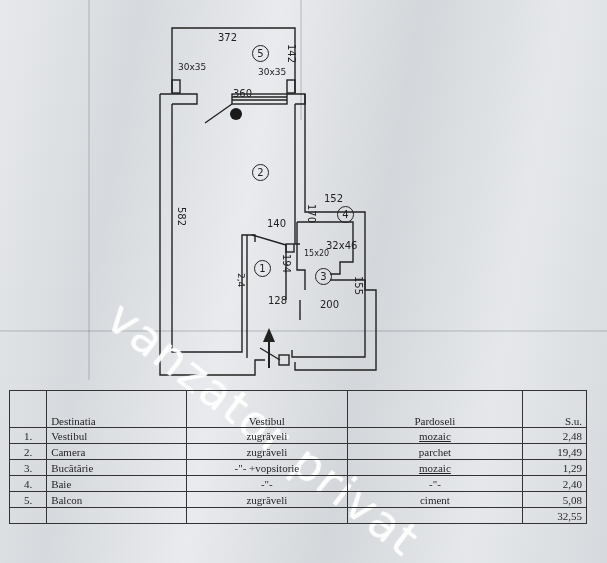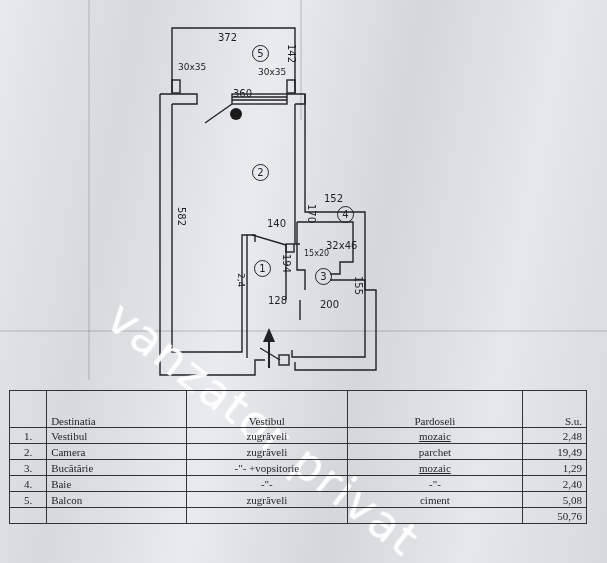--- a/index.html
+++ b/index.html
@@ -155,16 +155,16 @@
     <td class="c-dest">Balcon</td>
     <td class="c-fin">zugrăveli</td>
     <td class="c-pard">ciment</td>
     <td class="c-su">5,08</td>
   </tr>
   <tr>
     <td class="c-nr"></td>
     <td class="c-dest"></td>
     <td class="c-fin"></td>
     <td class="c-pard"></td>
-    <td class="c-su">50,76</td>
+    <td class="c-su">32,55</td>
   </tr>
 </tbody>
   </table>
 
 </body></html>

